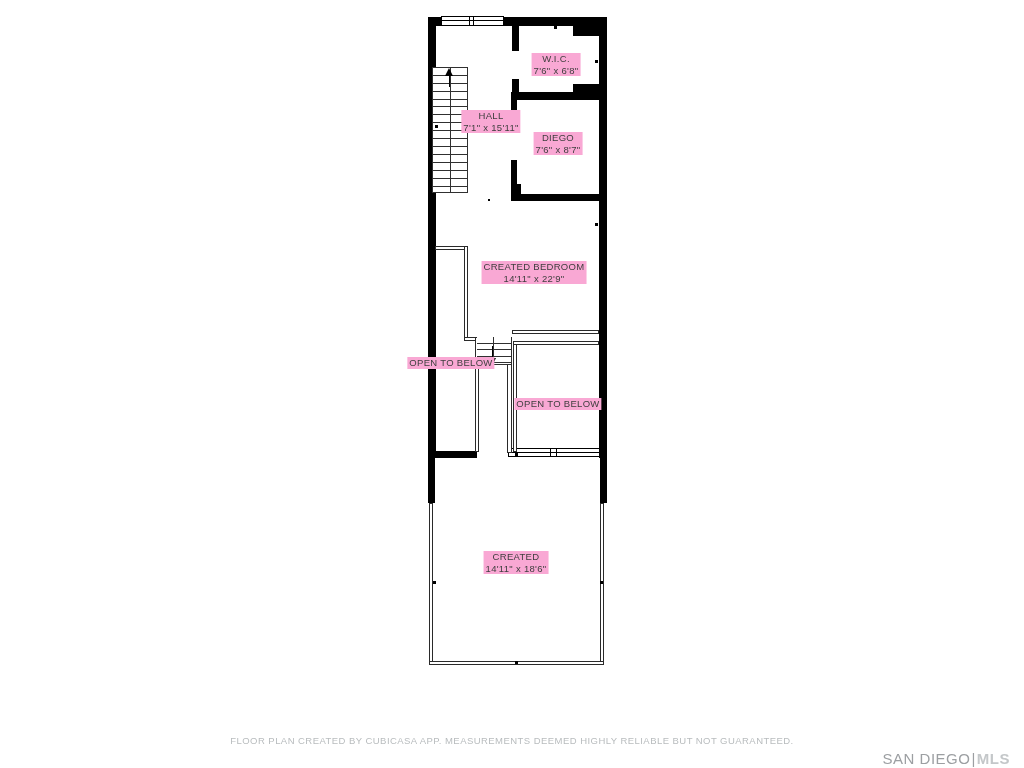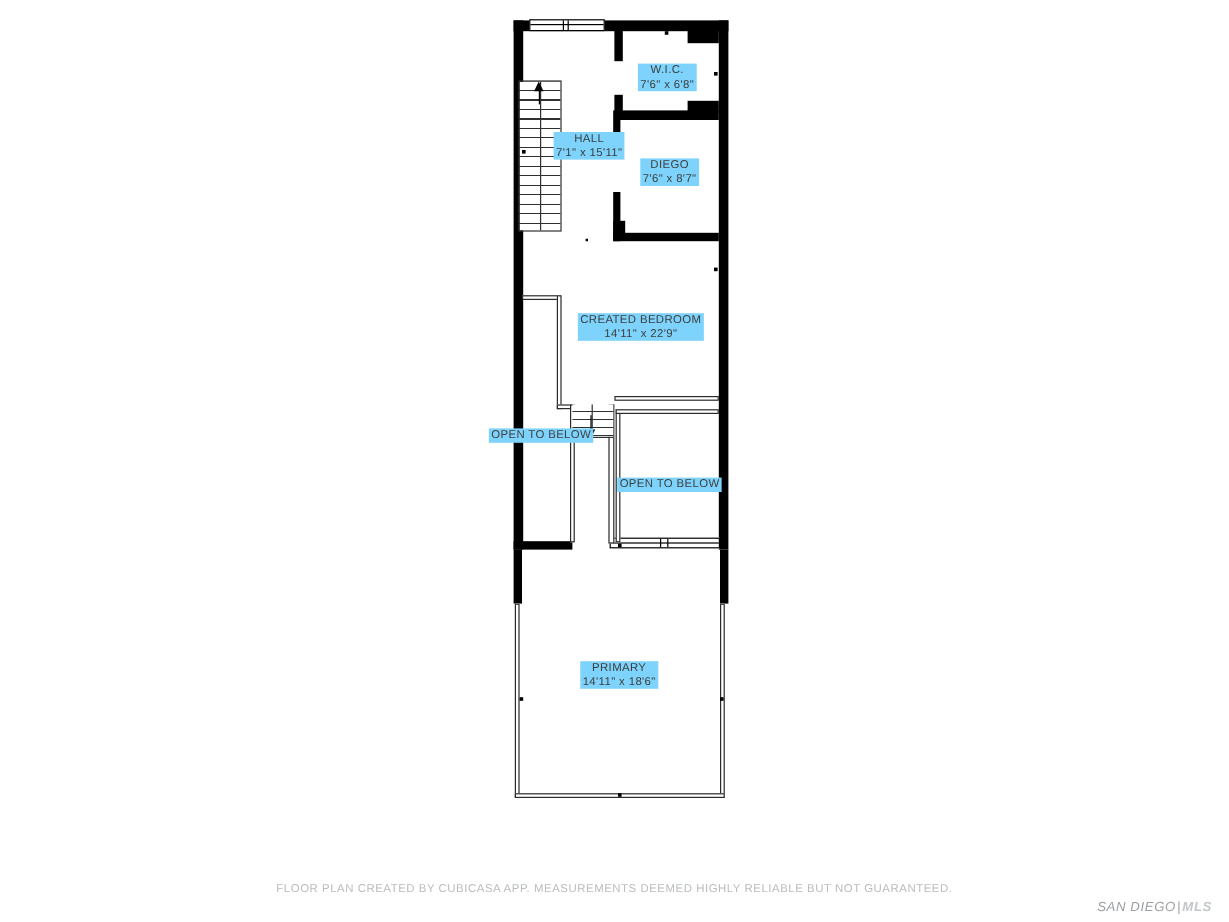--- a/index.html
+++ b/index.html
@@ -24,26 +24,26 @@
   .tick{position:absolute;width:3px;height:3px;background:#000;}
   .dot{position:absolute;width:2px;height:2px;background:#000;}
   .arrow-up{position:absolute;width:0;height:0;
     border-left:4px solid transparent;border-right:4px solid transparent;
     border-bottom:8px solid #000;}
   .arrow-down{position:absolute;width:0;height:0;
     border-left:4px solid transparent;border-right:4px solid transparent;
     border-top:8px solid #000;}
   .stem{position:absolute;width:1px;background:#000;}
   .label{position:absolute;transform:translateX(-50%);text-align:center;
-    background:#7dd3fc;color:var(--room-label,#3e3e3e);
+    background:#f9a8d4;color:var(--room-label,#3e3e3e);
     font-size:9.5px;line-height:11.5px;letter-spacing:.3px;
     white-space:nowrap;padding:0 2px;}
   .footer{position:absolute;left:0;top:735px;width:100%;text-align:center;
     color:var(--disclaimer-text,#b8bcbe);font-size:9.5px;letter-spacing:.45px;}
-  .logo{position:absolute;right:14px;top:750px;font-size:11px;letter-spacing:.5px;font-style:italic;}
+  .logo{position:absolute;right:14px;top:750px;font-size:15px;letter-spacing:.5px;}
   .logo .p{color:var(--logo-primary,#9c9fa2);}
   .logo .sep{color:var(--logo-primary,#9c9fa2);margin:0 1px;}
   .logo .s{color:var(--logo-secondary,#c3c6c8);font-weight:700;}
 </style>
 </head>
 <body>
 
 <div class="plan">
 
   <div class="wall" style="left:428px;top:17px;width:8px;height:441px"></div>
@@ -124,21 +124,21 @@
     <div>CREATED BEDROOM</div>
     <div>14'11" x 22'9"</div>
   </div>
   <div class="label" style="left:451px;top:357px">
     <div>OPEN TO BELOW</div>
   </div>
   <div class="label" style="left:558px;top:398px">
     <div>OPEN TO BELOW</div>
   </div>
   <div class="label" style="left:516px;top:551px">
-    <div>PRIMARY</div>
+    <div>CREATED</div>
     <div>14'11" x 18'6"</div>
   </div>
 </div>
 
 <div class="footer">FLOOR PLAN CREATED BY CUBICASA APP. MEASUREMENTS DEEMED HIGHLY RELIABLE BUT NOT GUARANTEED.</div>
 
 <div class="logo">
   <span class="p">SAN DIEGO</span><span class="sep">|</span><span class="s">MLS</span>
 </div>
 

